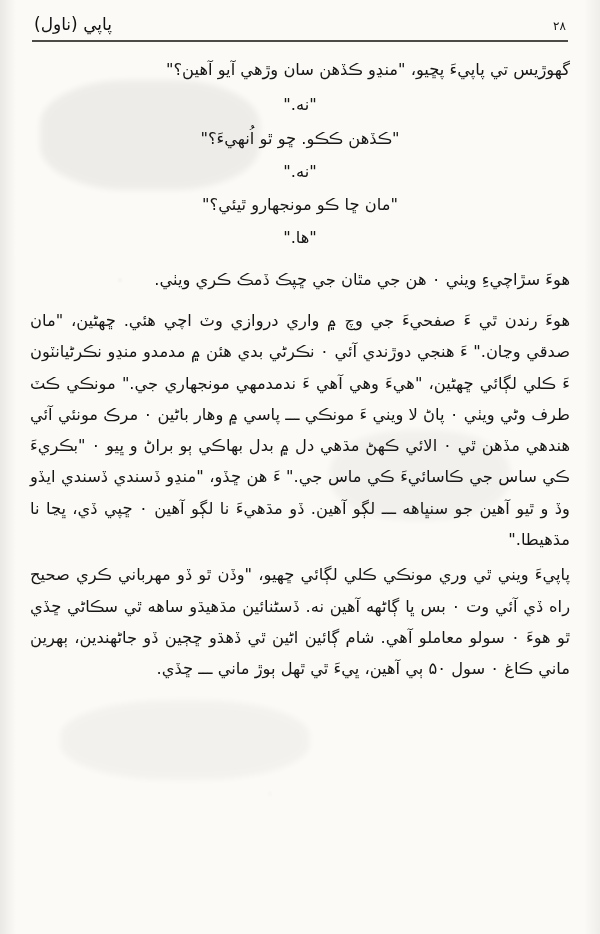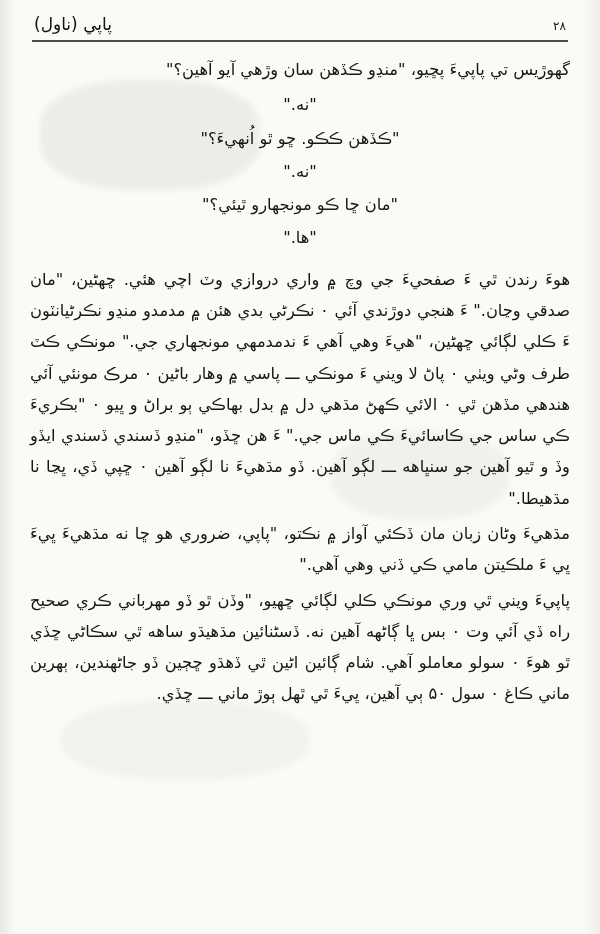--- a/index.html
+++ b/index.html
@@ -111,17 +111,17 @@
 
   <div class="rule"></div>
 
   <div class="body">
     <p class="para">گهوڙيس تي پاپيءَ پڇيو، "منڍو ڪڏهن سان وڙهي آيو آهين؟"</p>
     <p class="short-reply">"نه."</p>
     <p class="dialog">"ڪڏهن ڪڪو. ڇو ٿو اُنهيءَ؟"</p>
     <p class="short-reply">"نه."</p>
     <p class="dialog">"مان ڇا ڪو مونجھارو ٿيئي؟"</p>
     <p class="short-reply">"ها."</p>
+    <p class="para gap">هوءَ سڙاچيءِ ويٺي ۰ هن جي مٿان جي ڇپڪ ڏمڪ ڪري ويٺي.</p>
     <p class="para gap">هوءَ رندن ٿي ءَ صفحيءَ جي وچ ۾ واري دروازي وٽ اچي هئي. ڇهڻين، "مان صدقي وڃان." ءَ هنجي دوڙندي آئي ۰ نڪرڻي بدي هئن ۾ مدمدو منڍو نڪرڻيانٽون ءَ ڪلي لڳائي ڇهڻين، "هيءَ وهي آهي ءَ ندمدمهي مونجھاري جي." مونڪي ڪٽ طرف وڻي ويٺي ۰ پاڻ لا ويني ءَ مونڪي ـــ پاسي ۾ وهار باڻين ۰ مرڪ مونئي آئي هندهي مڏهن ٿي ۰ الائي ڪهڻ مڌهي دل ۾ بدل بھاڪي ٻو براڻ و ڀيو ۰ "بڪريءَ ڪي ساس جي ڪاسائيءَ ڪي ماس جي." ءَ هن ڇڏو، "منڍو ڏسندي ڏسندي ايڏو وڏ و ٿيو آهين جو سنڀاهه ـــ لڳو آهين. ڏو مڌهيءَ نا لڳو آهين ۰ ڇپي ڏي، ڀڃا نا مڌهيطا."</p>
-    <p class="para">مڌهيءَ وڻان زبان مان ڏڪئي آواز ۾ نڪتو، "پاپي، ضروري هو ڇا نه مڌهيءَ ڀيءَ ڀي ءَ ملڪيتن مامي ڪي ڏني وهي آهي."</p>
     <p class="para">پاپيءَ ويني ٿي وري مونڪي ڪلي لڳائي ڇهيو، "وڏن ٿو ڏو مهرباني ڪري صحيح راه ڏي آئي وت ۰ بس ڀا ڳاڻهه آهين نه. ڏسڻنائين مڌهيڌو ساهه ٿي سڪاڻي ڇڏي ٿو هوءَ ۰ سولو معاملو آهي. شام ڳائين اڻين ٿي ڏهڌو ڇڄين ڏو جاڻهندين، ٻهرين ماني ڪاغ ۰ سول ۵۰ ٻي آهين، ڀيءَ ٿي ٿهل ٻوڙ ماني ـــ ڇڏي.</p>
   </div>
 </div>
 
 </body></html>

